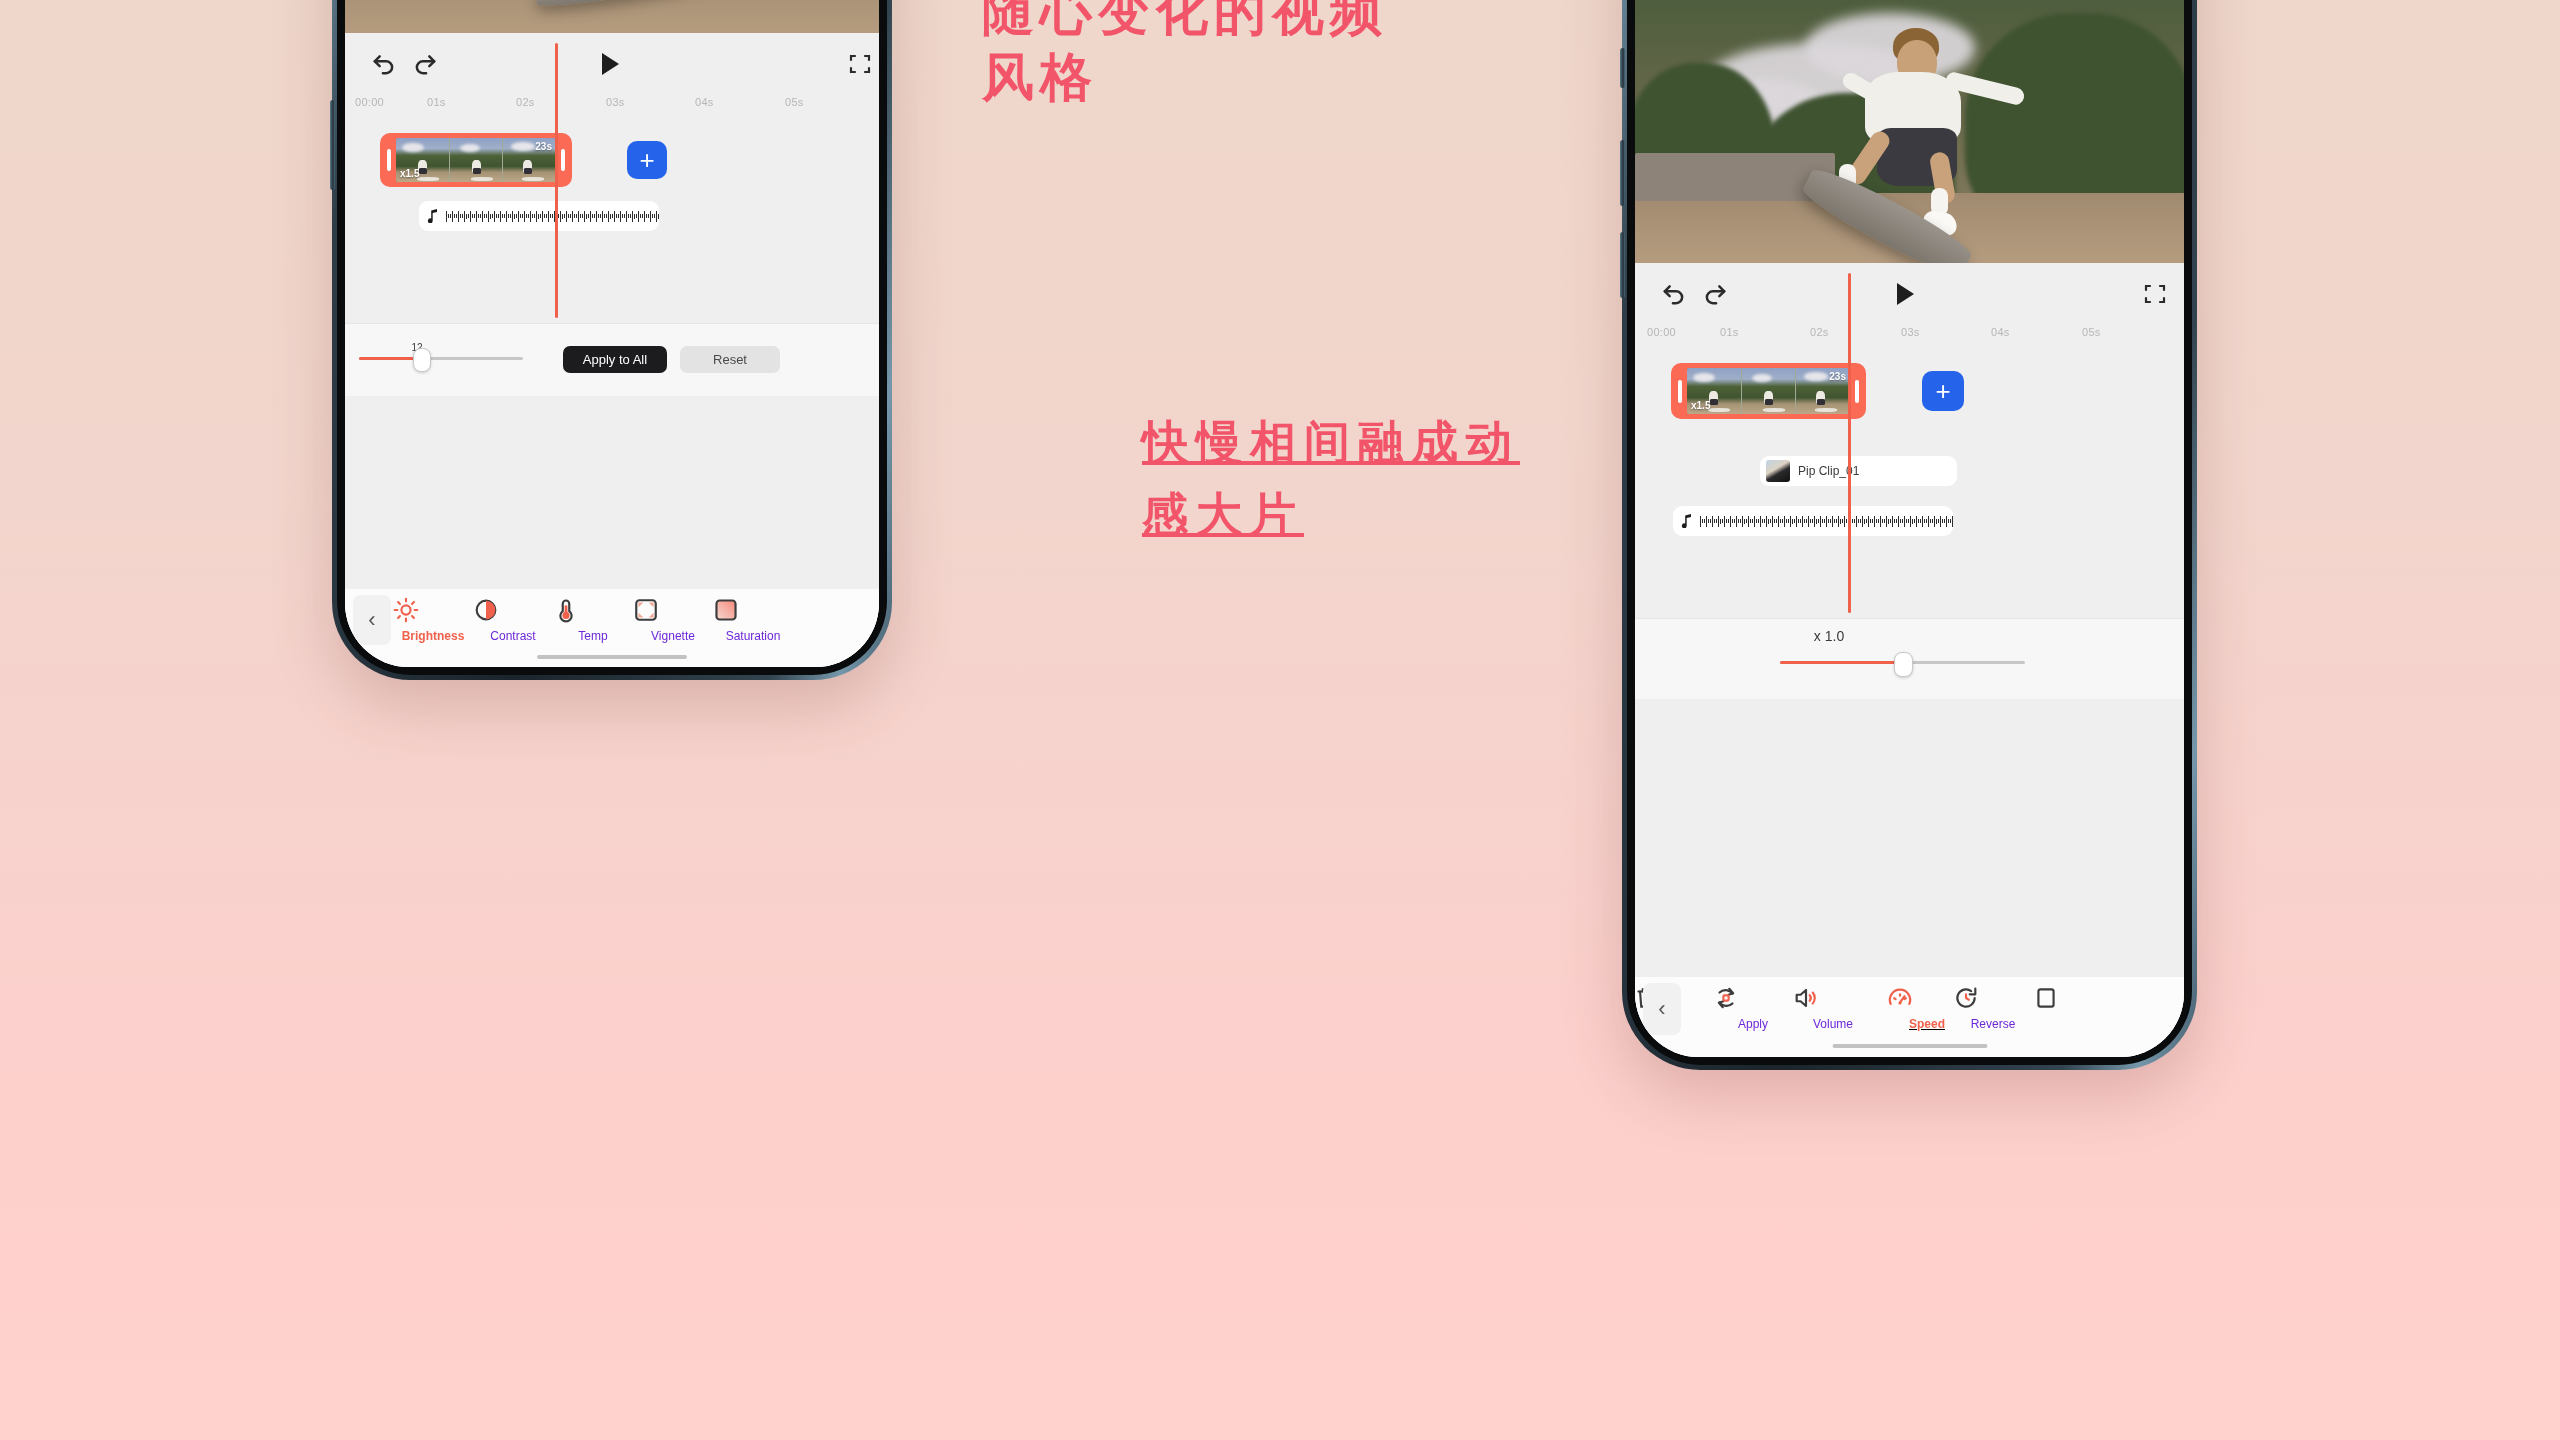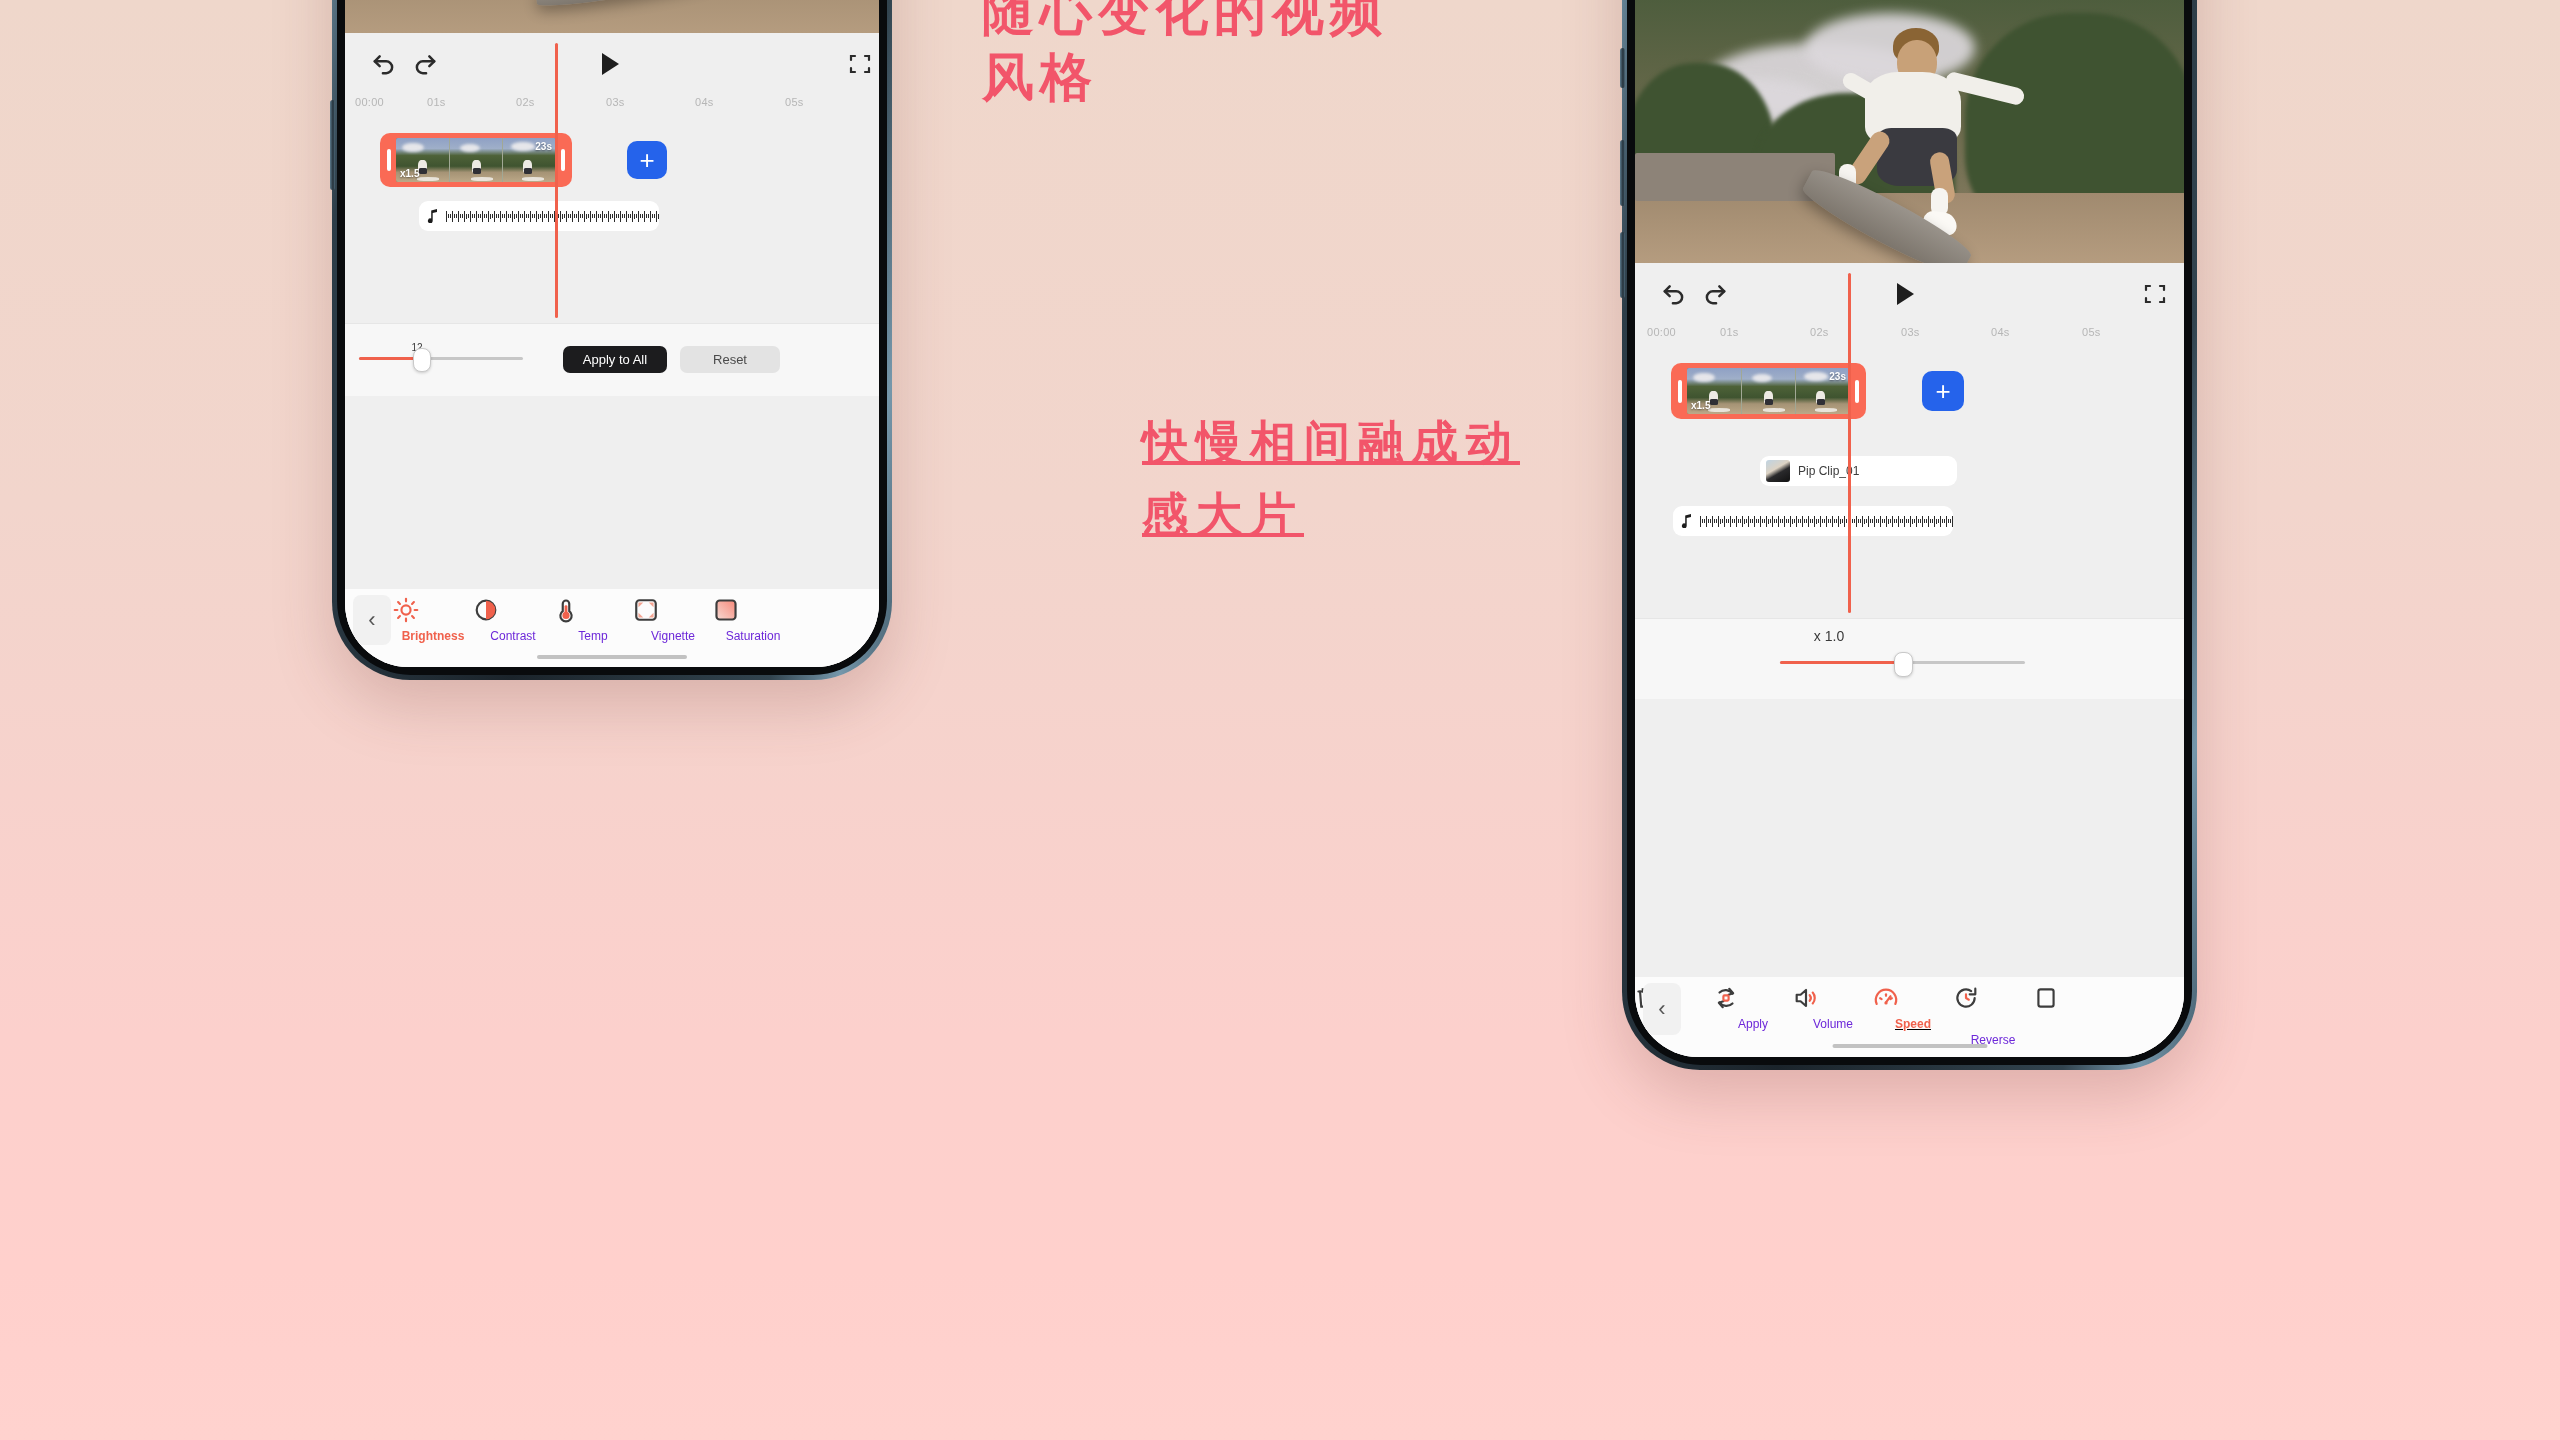--- a/index.html
+++ b/index.html
@@ -728,21 +728,21 @@
             <span>
               <svg width="26" height="26" viewBox="0 0 24 24">
                 <path d="M3.4 9 H7 L12 4.6 V19.4 L7 15 H3.4 Z" fill="none" stroke="#3D3D3D" stroke-width="2" stroke-linejoin="round"></path>
                 <path d="M15.4 9.4 a4 4 0 0 1 0 5.2" fill="none" stroke="#F0614C" stroke-width="2" stroke-linecap="round"></path>
                 <path d="M18.2 7 a7.6 7.6 0 0 1 0 10" fill="none" stroke="#F0614C" stroke-width="2" stroke-linecap="round"></path>
               </svg>
             </span>
             <span class="tl" style="font-size:12px;margin-top:6px;">Volume</span>
           </div>
 
-          <div class="tool active" style="left:238px;top:8px;width:80px;text-decoration:underline;">
+          <div class="tool active" style="left:252px;top:8px;width:80px;text-decoration:underline;">
             <span>
               <svg width="26" height="26" viewBox="0 0 24 24" fill="none" stroke="#F0614C" stroke-width="2" stroke-linecap="round">
                 <path d="M3.4 17.5 a9.4 9.4 0 1 1 17.2 0"></path>
                 <path d="M12 16 L16.2 10.4"></path>
                   <circle cx="12" cy="16.6" r="1.5" fill="#F0614C" stroke="none"></circle>
                 <path d="M6.6 12.2 L8 13"></path>
                   <path d="M12 8.6 V10"></path>
                   <path d="M17.4 12.2 L16 13"></path>
               </svg>
             </span>
@@ -750,21 +750,21 @@
           </div>
 
           <div class="tool" style="left:318px;top:8px;width:80px;">
             <span>
               <svg width="26" height="26" viewBox="0 0 24 24" fill="none" stroke="#3D3D3D" stroke-width="2" stroke-linecap="round" stroke-linejoin="round">
                 <path d="M20 12 a8 8 0 1 1 -3.2 -6.4"></path>
                   <path d="M20.6 3.4 V8.6 H15.4"></path>
                 <path d="M12 8.6 V12 L14.6 13.6" stroke="#F0614C"></path>
               </svg>
             </span>
-            <span class="tl" style="font-size:12px;margin-top:22px;">Reverse</span>
+            <span class="tl" style="font-size:12px;margin-top:6px;">Reverse</span>
           </div>
 
           <div class="tool" style="left:398px;top:8px;width:80px;">
             <span>
               <svg width="26" height="26" viewBox="0 0 24 24" fill="none" stroke="#3D3D3D" stroke-width="2" stroke-linecap="round">
                 <rect x="5" y="4" width="14" height="16" rx="2"></rect>
               </svg>
             </span>
           </div>
         </div>

